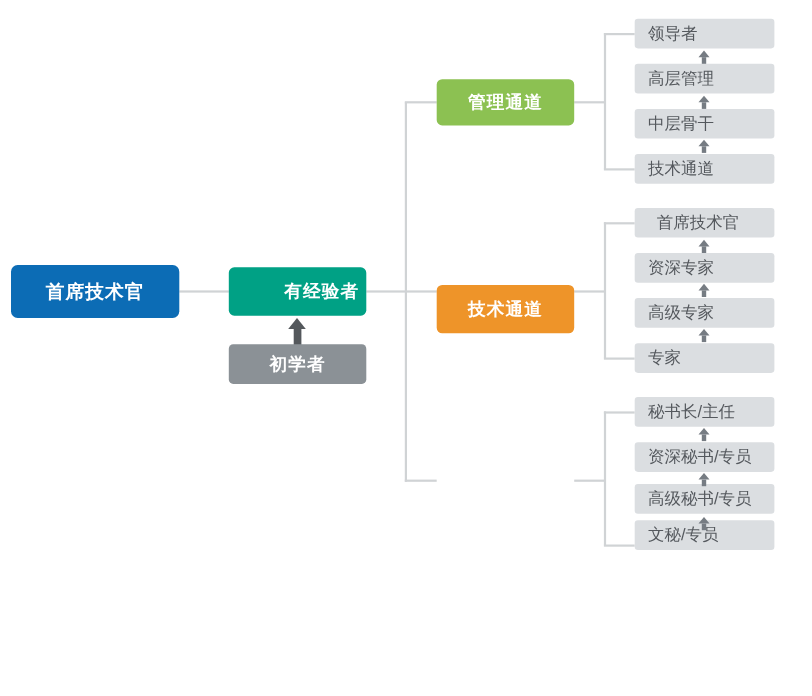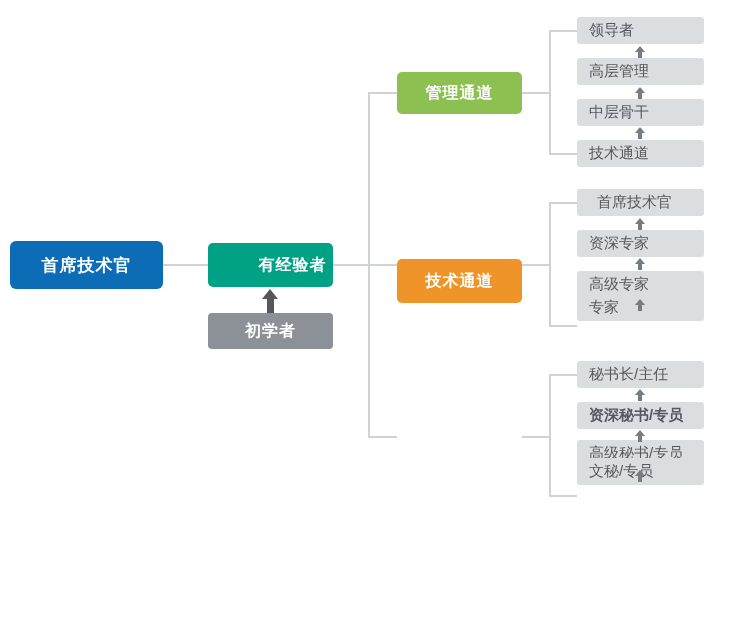--- a/index.html
+++ b/index.html
@@ -103,38 +103,38 @@
       <div class="stem"></div>
     </div>
   <div class="sm-arrow" style="top:127px;">
       <div class="head"></div>
       <div class="stem"></div>
     </div>
 
   <div class="ladder" style="top:189px;padding-left:20px;">首席技术官</div>
   <div class="ladder" style="top:230px;">资深专家</div>
   <div class="ladder" style="top:271px;">高级专家</div>
-  <div class="ladder" style="top:294px;">专家</div>
+  <div class="ladder" style="top:312px;">专家</div>
   <div class="sm-arrow" style="top:218px;">
       <div class="head"></div>
       <div class="stem"></div>
     </div>
   <div class="sm-arrow" style="top:258px;">
       <div class="head"></div>
       <div class="stem"></div>
     </div>
   <div class="sm-arrow" style="top:299px;">
       <div class="head"></div>
       <div class="stem"></div>
     </div>
 
   <div class="ladder" style="top:361px;">秘书长/主任</div>
-  <div class="ladder" style="top:402px;font-weight:bold;">资深秘书/专员</div>
+  <div class="ladder" style="top:402px;">资深秘书/专员</div>
   <div class="ladder" style="top:440px;">高级秘书/专员</div>
-  <div class="ladder" style="top:458px;">文秘/专员</div>
+  <div class="ladder" style="top:473px;">文秘/专员</div>
   <div class="sm-arrow" style="top:389px;">
       <div class="head"></div>
       <div class="stem"></div>
     </div>
   <div class="sm-arrow" style="top:430px;">
       <div class="head"></div>
       <div class="stem"></div>
     </div>
   <div class="sm-arrow" style="top:470px;">
       <div class="head"></div>

